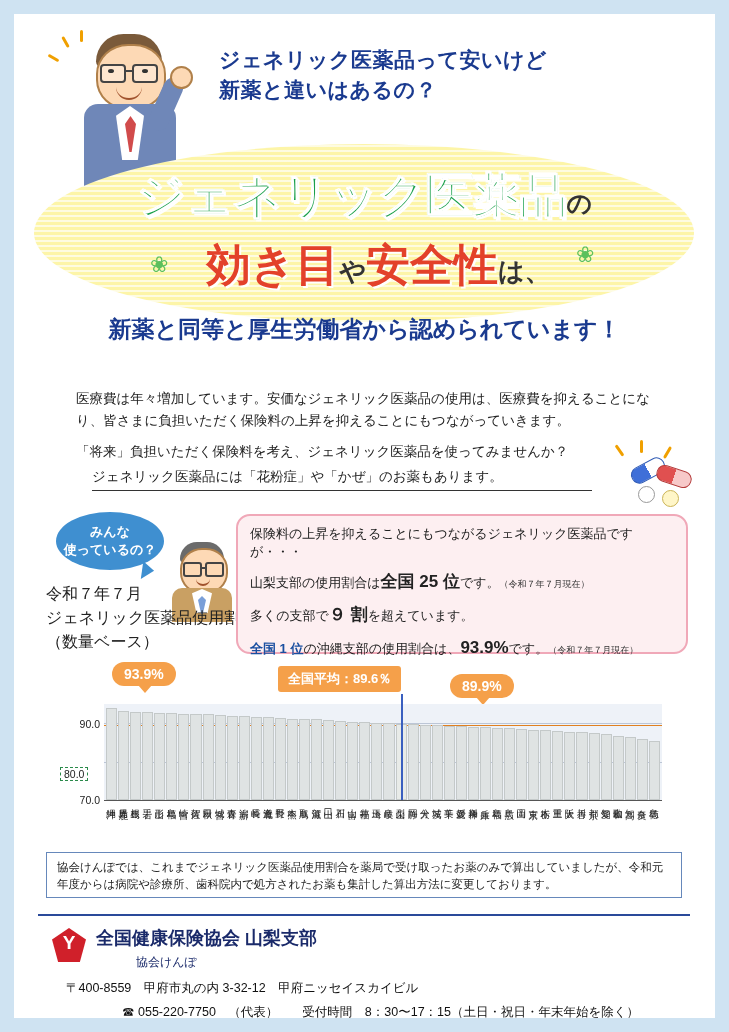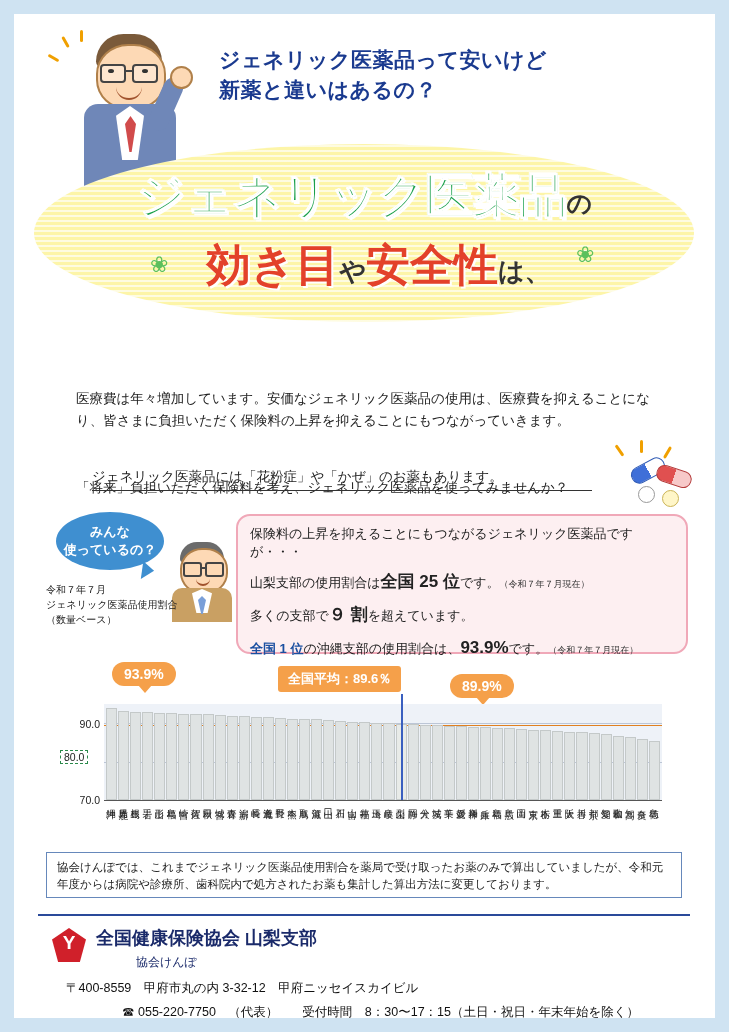--- a/index.html
+++ b/index.html
@@ -152,21 +152,21 @@
   }
 
   
   .para {
     position: absolute;
     font-size: 13.5px;
     color: #222;
     line-height: 1.6;
   }
   .para1 { left: 62px; top: 374px; width: 590px; }
-  .para2 { left: 62px; top: 427px; width: 520px; margin-top: 36px; }
+  .para2 { left: 62px; top: 427px; width: 520px; }
   .para3 {
     left: 78px; top: 452px; width: 500px;
     font-size: 13.5px; color: #222;
     border-bottom: 1px solid #333; padding-bottom: 2px; display: inline-block;
   }
 
   
   .pills { position: absolute; left: 600px; top: 430px; width: 86px; height: 62px; }
   .cap {
     position: absolute; width: 34px; height: 15px; border-radius: 8px;
@@ -206,21 +206,21 @@
   .p2-glasses .lens.l { left: 0; }
   .p2-glasses .lens.r { left: 22px; }
   .p2-glasses .bridge { position: absolute; left: 17px; top: 5px; width: 5px; height: 2px; background: #444; }
   .p2-mouth { position: absolute; left: 30px; top: 36px; width: 14px; height: 6px; border-bottom: 2px solid #a0522d; border-radius: 0 0 8px 8px; }
   .p2-body { position: absolute; left: 6px; top: 46px; width: 60px; height: 34px; background: #c9a063; border-radius: 10px 10px 0 0; }
   .p2-shirt { position: absolute; left: 26px; top: 47px; width: 20px; height: 24px; background: #fff; clip-path: polygon(50% 0,100% 18%,78% 100%,22% 100%,0 18%); }
   .p2-tie { position: absolute; left: 32px; top: 54px; width: 8px; height: 18px; background: #7a9fd8; clip-path: polygon(50% 0,100% 22%,60% 100%,40% 100%,0 22%); }
 
   .left-caption {
     position: absolute; left: 32px; top: 568px;
-    font-size: 10px; color: #222; line-height: 1.5;
+    font-size: 16px; color: #222; line-height: 1.5;
   }
 
   
   .pink-panel {
     position: absolute; left: 222px; top: 500px; width: 452px; height: 140px;
     background: #fdeff1;
     border: 2px solid #f0a8b8;
     border-radius: 14px;
     box-sizing: border-box;
     padding: 9px 12px;
@@ -371,20 +371,21 @@
         <span class="mt-big">ジェネリック医薬品</span><span class="mt-small">の</span>
       </div>
 
       <span class="clover cl1">❀</span>
       <span class="clover cl2">❀</span>
 
       <div class="line2">
         <span class="mt-red">効き目</span><span class="mt-mid">や</span><span class="mt-red">安全性</span><span class="mt-mid">は、</span>
       </div>
 
+      <div class="sub-title">新薬と同等と厚生労働省から認められています！</div>
     </div>
 
     <div class="para para1">医療費は年々増加しています。安価なジェネリック医薬品の使用は、医療費を抑えることになり、皆さまに負担いただく保険料の上昇を抑えることにもつながっていきます。</div>
     <div class="para para2">「将来」負担いただく保険料を考え、ジェネリック医薬品を使ってみませんか？</div>
     <div class="para para3">ジェネリック医薬品には「花粉症」や「かぜ」のお薬もあります。</div>
 
     <div class="pills">
       <div class="ray" style="left:4px; top:0; transform:rotate(-35deg);"></div>
       <div class="ray" style="left:26px; top:-4px;"></div>
       <div class="ray" style="left:52px; top:2px; transform:rotate(30deg);"></div>
@@ -489,21 +490,21 @@
             <div class="bar" style="height: 68.4%;"></div>
             <div class="bar" style="height: 67.2%;"></div>
             <div class="bar" style="height: 65.6%;"></div>
             <div class="bar" style="height: 64%;"></div>
             <div class="bar" style="height: 61.6%;"></div>
           </div>
         <div class="vline" id="vline" style="left: 53.2609%; top: -10px; height: 106px;"></div>
       </div>
 
       <div class="ytick" style="top: 56px;">90.0</div>
-      <div class="ybox" style="top: 88px; text-align: center;">80.0</div>
+      <div class="ybox" style="top: 105px; text-align: center;">80.0</div>
       <div class="ytick" style="top: 132px;">70.0</div>
 
       <div class="xlabels" id="xlabels">
           <div class="xlab">沖縄</div>
           <div class="xlab">鹿児島</div>
           <div class="xlab">島根</div>
           <div class="xlab">岩手</div>
           <div class="xlab">山形</div>
           <div class="xlab">福島</div>
           <div class="xlab">宮崎</div>

